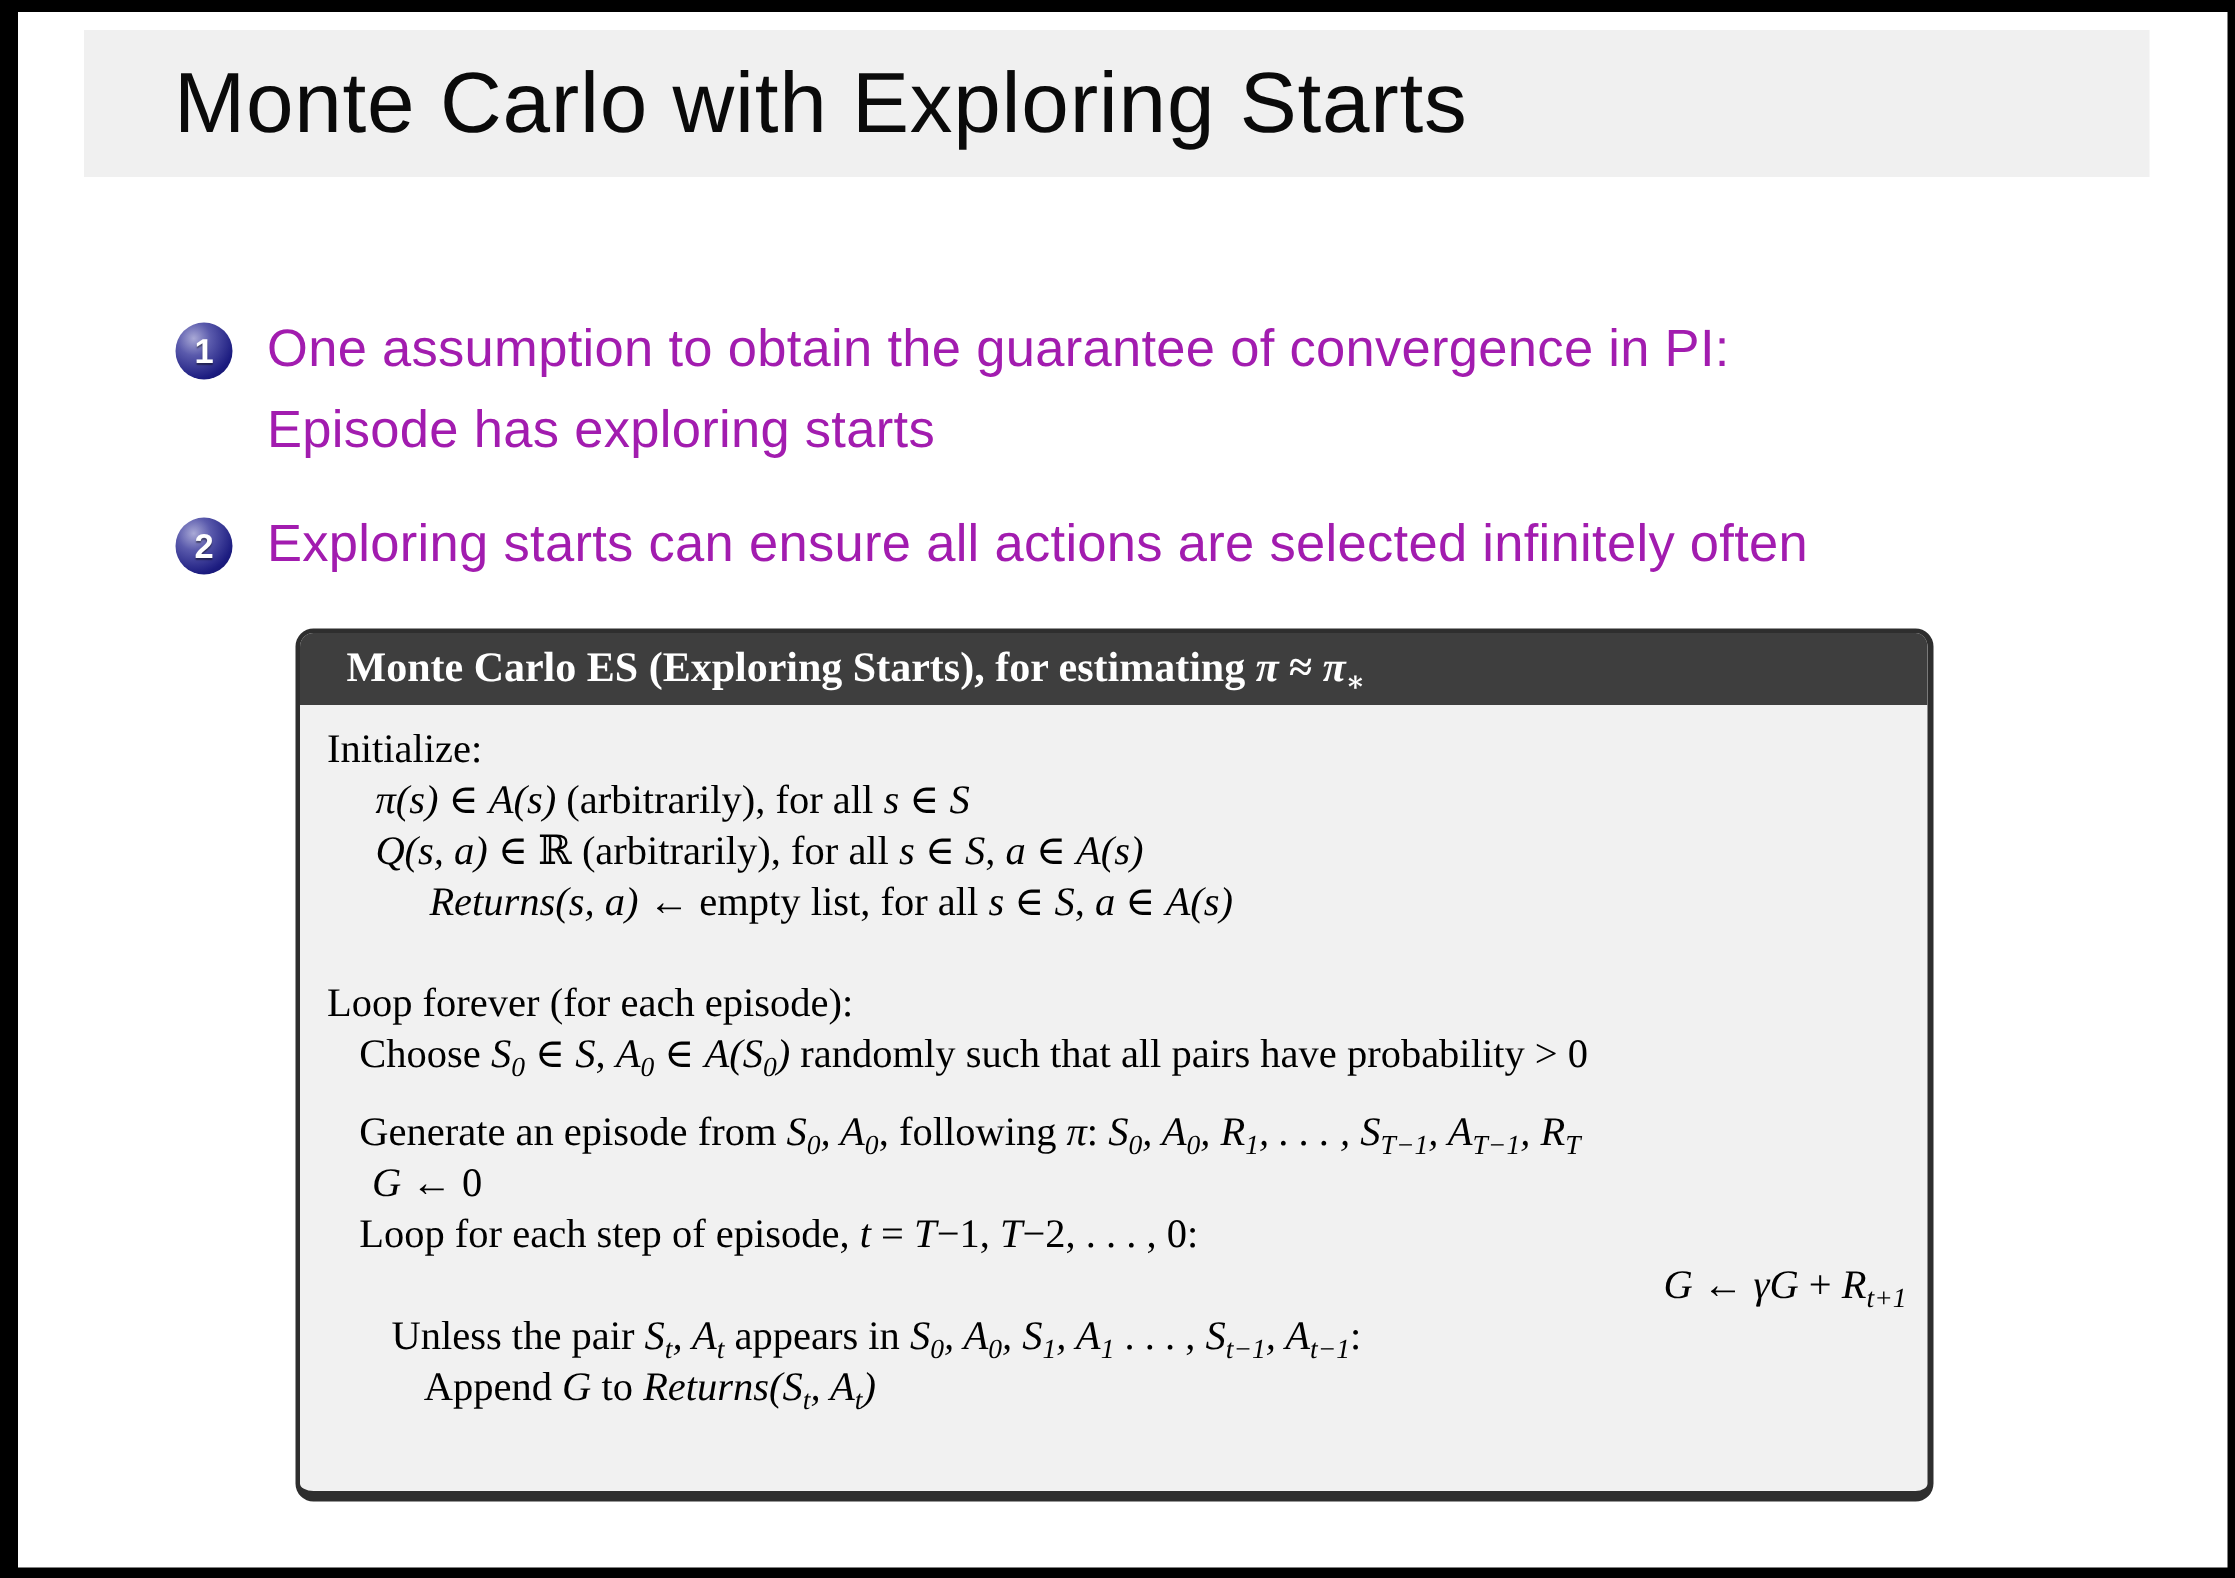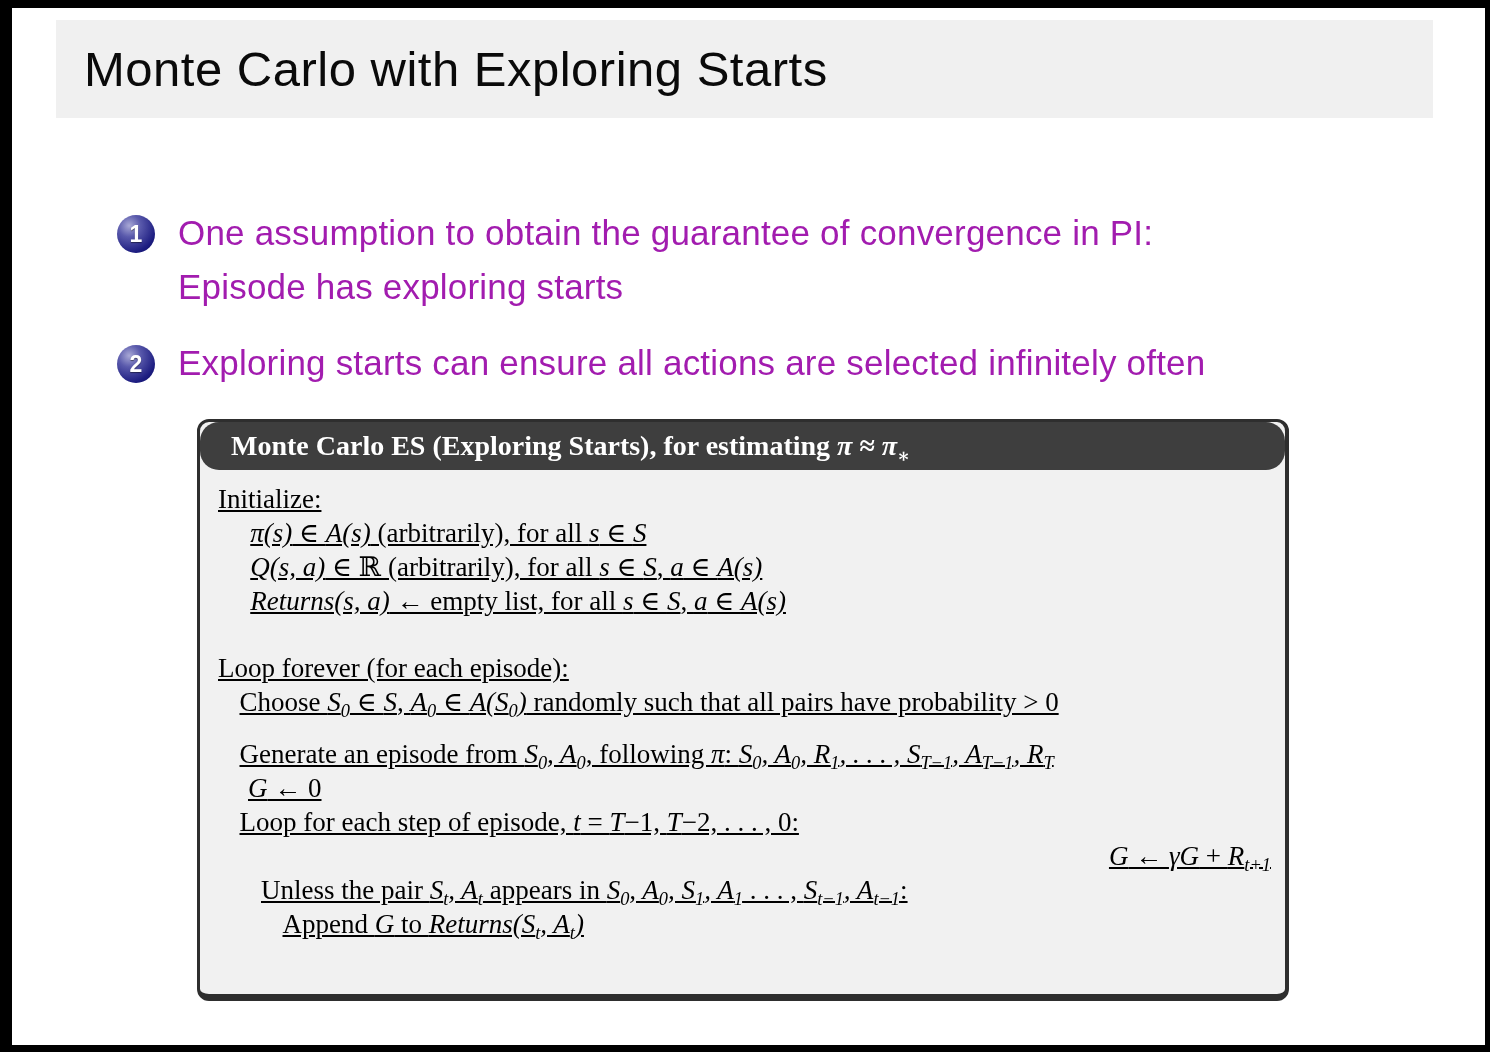--- a/index.html
+++ b/index.html
@@ -13,24 +13,25 @@
   .slide {
     position:absolute; left:12px; top:8px; right:5px; bottom:7px;
     background:#ffffff;
   }
   
   .title-bar {
     position:absolute; left:44px; top:12px; width:1377px; height:98px;
     background: var(--title-bar-bg, #f0f0f0);
   }
   .page-title {
-    font-size:49px; font-weight:400; color:#0a0a0a;
+    font-size:57px; font-weight:400; color:#0a0a0a;
     line-height:98px; padding-left:28px;
     letter-spacing:0.5px;
     white-space:nowrap;
+    margin-left:32px;
   }
   
   .bullet-list { position:absolute; left:105px; top:198px; right:30px; }
   .bullet { display:flex; gap:23px; margin-bottom:22px; }
   .ball {
     flex:none; width:38px; height:38px; border-radius:50%;
     margin-top:9px;
     background: radial-gradient(circle at 32% 28%,
                  #a9a9d6 0%, #5a5aac 30%, var(--bullet-ball, #1c1c80) 72%, #0e0e5e 100%);
     color:#fff; font-size:23px; font-weight:700;
@@ -47,29 +48,29 @@
     overflow:hidden;
     display:flex; flex-direction:column;
     background: var(--box-body-bg, #f1f1f1);
   }
   .algo-header {
     flex:none; height:48px;
     background: var(--box-header-bg, #3e3e3e);
     color:#ffffff;
     font-family:"Liberation Serif","DejaVu Serif",serif;
     font-weight:700; font-size:28px; line-height:48px;
-    padding-left:31px; white-space:nowrap;border-radius:19px;
+    padding-left:31px; white-space:nowrap;
   }
   .algo-body {
     flex:1;
     padding:12px 14px 0 0;
     font-family:"Liberation Serif","DejaVu Serif",serif;
     font-size:27px; line-height:34px; color:#000;
   }
-  .algo-line { white-space:nowrap;text-decoration:underline; }
+  .algo-line { white-space:nowrap; }
   .algo-line.gap { margin-top:33px; }
   sub { font-size:68%; line-height:0; }
   i { font-style:italic; }
 </style>
 </head>
 <body>
 
 <div class="slide">
 
   <div class="title-bar">
@@ -91,21 +92,21 @@
         </div>
       </div>
     </div>
 
   <div class="algo-box">
     <div class="algo-header">Monte Carlo ES (Exploring Starts), for estimating <i>π</i> ≈ <i>π<sub>∗</sub></i></div>
     <div class="algo-body">
         <div class="algo-line" style="padding-left: 18px;">Initialize:</div>
         <div class="algo-line" style="padding-left: 50.25px;"><i>π(s)</i> ∈ <i>A(s)</i> (arbitrarily), for all <i>s</i> ∈ <i>S</i></div>
         <div class="algo-line" style="padding-left: 50.25px;"><i>Q(s, a)</i> ∈ ℝ (arbitrarily), for all <i>s</i> ∈ <i>S</i>, <i>a</i> ∈ <i>A(s)</i></div>
-        <div class="algo-line" style="padding-left: 50.25px;"><i>Returns(s, a)</i> ← empty list, for all <i>s</i> ∈ <i>S</i>, <i>a</i> ∈ <i>A(s)</i></div>
+        <div class="algo-line" style="padding-left: 50.25px; margin-left: 36px;"><i>Returns(s, a)</i> ← empty list, for all <i>s</i> ∈ <i>S</i>, <i>a</i> ∈ <i>A(s)</i></div>
         <div class="algo-line gap" style="padding-left: 18px;">Loop forever (for each episode):</div>
         <div class="algo-line" style="padding-left: 39.5px;">Choose <i>S<sub>0</sub></i> ∈ <i>S</i>, <i>A<sub>0</sub></i> ∈ <i>A(S<sub>0</sub>)</i> randomly such that all pairs have probability &gt; 0</div>
         <div class="algo-line" style="padding-left: 39.5px; margin-top: 18px;">Generate an episode from <i>S<sub>0</sub>, A<sub>0</sub></i>, following <i>π</i>: <i>S<sub>0</sub>, A<sub>0</sub>, R<sub>1</sub>, . . . , S<sub>T−1</sub>, A<sub>T−1</sub>, R<sub>T</sub></i></div>
         <div class="algo-line" style="padding-left: 48px;"><i>G</i> ← 0</div>
         <div class="algo-line" style="padding-left: 39.5px;">Loop for each step of episode, <i>t</i> = <i>T</i>−1, <i>T</i>−2, . . . , 0:</div>
         <div class="algo-line" style="padding-left: 61px; text-align: right;"><i>G</i> ← <i>γG</i> + <i>R<sub>t+1</sub></i></div>
         <div class="algo-line" style="padding-left: 61px;">Unless the pair <i>S<sub>t</sub>, A<sub>t</sub></i> appears in <i>S<sub>0</sub>, A<sub>0</sub>, S<sub>1</sub>, A<sub>1</sub></i> . . . , <i>S<sub>t−1</sub>, A<sub>t−1</sub></i>:</div>
         <div class="algo-line" style="padding-left: 82.5px;">Append <i>G</i> to <i>Returns(S<sub>t</sub>, A<sub>t</sub>)</i></div>
       </div>
   </div>

